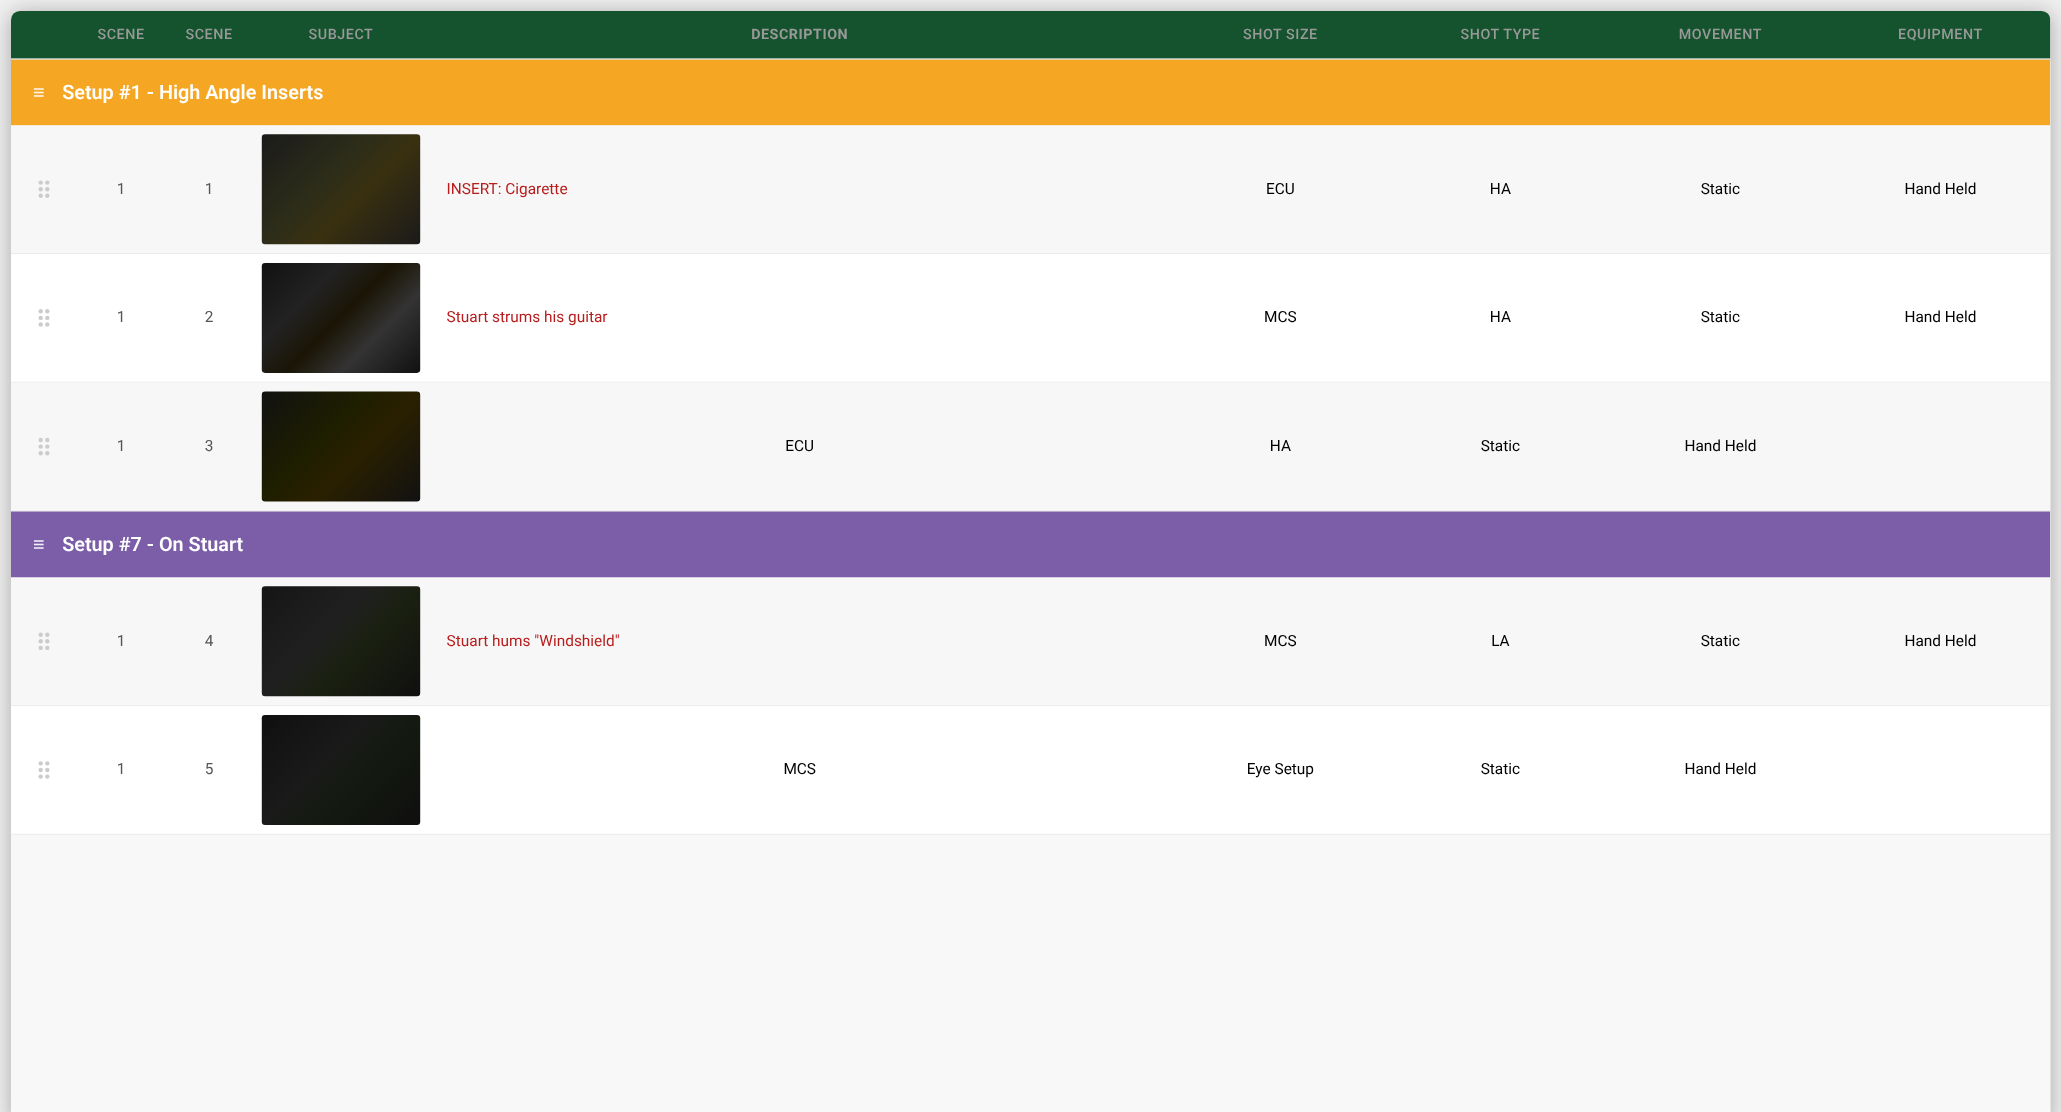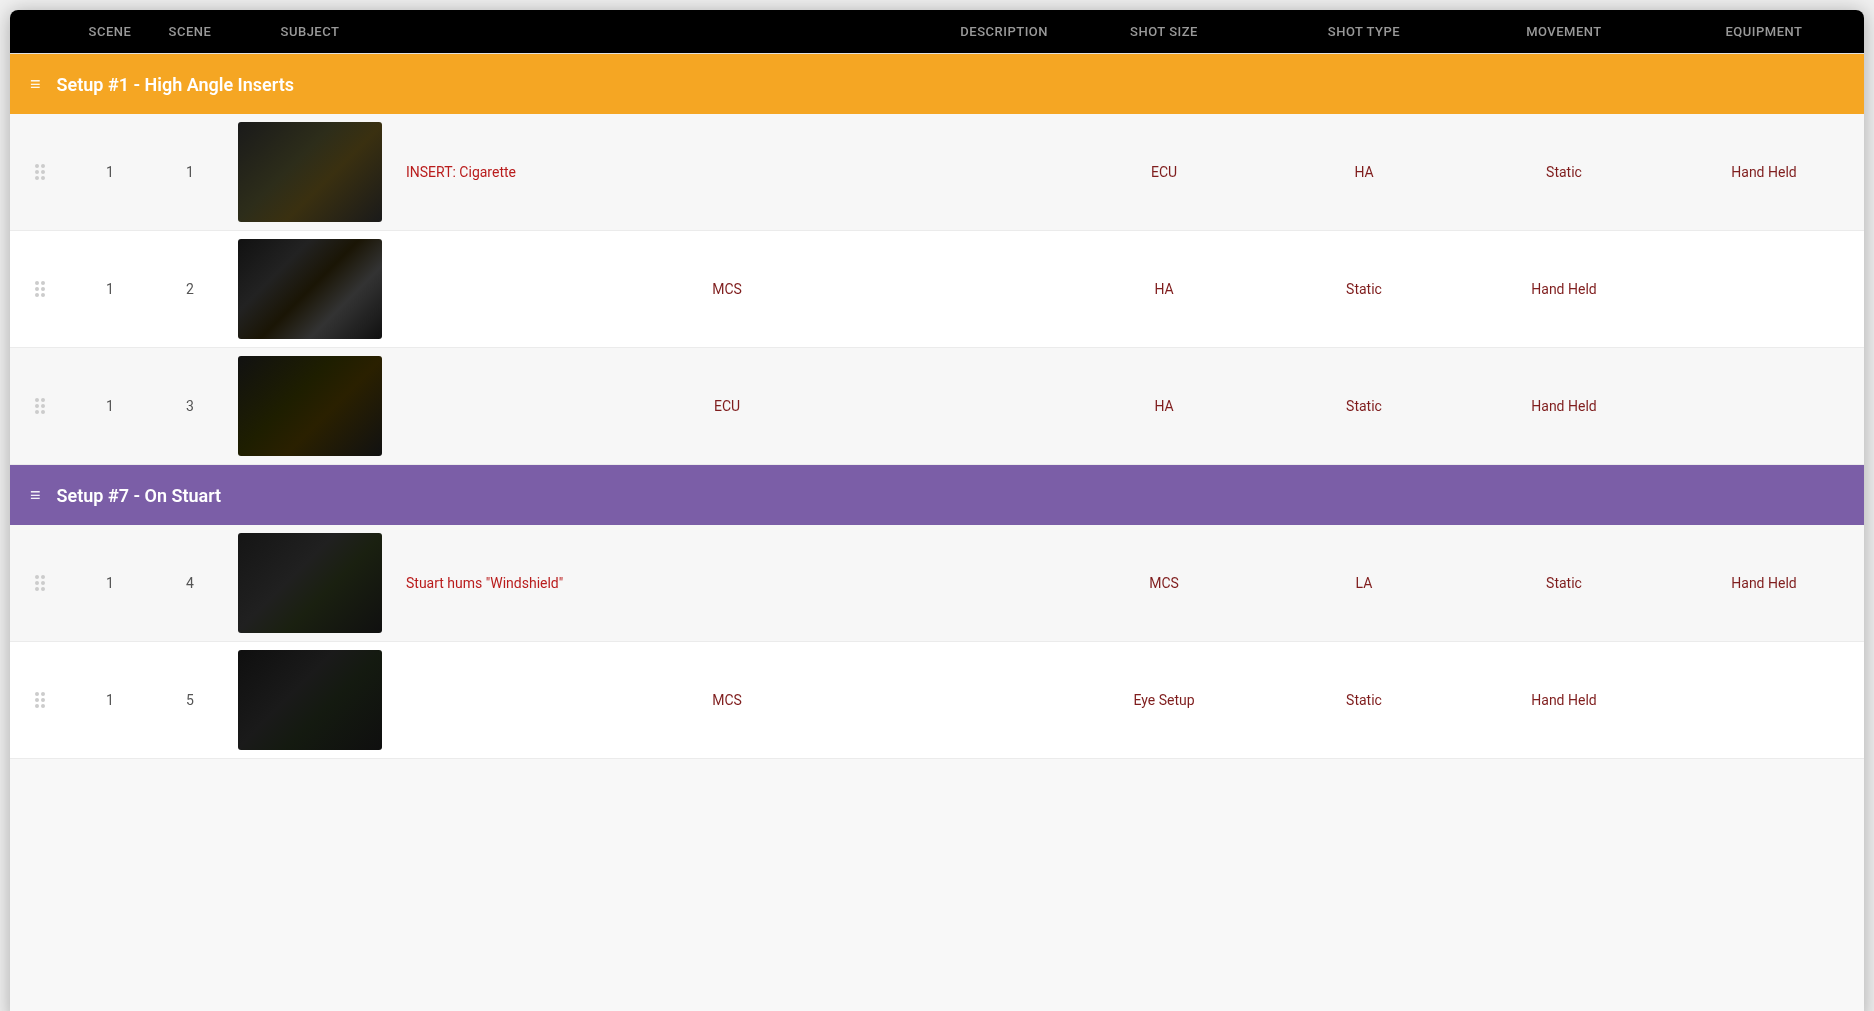--- a/index.html
+++ b/index.html
@@ -18,35 +18,36 @@
       background: #ffffff;
       border-radius: 8px;
       overflow: hidden;
       box-shadow: 0 2px 20px rgba(0,0,0,0.3);
       display: flex;
       flex-direction: column;
     }
     .header-row {
       display: grid;
       grid-template-columns: 60px 80px 80px 160px 1fr 200px 200px 200px 200px;
-      background: #000000;
+      background: #14532d;
       border-bottom: 1px solid #e0e0e0;
       padding: 10px 0;
       color: #999;
       font-size: 13px;
       font-weight: 500;
       letter-spacing: 0.5px;
     }
     .header-row .col {
       text-align: center;
       padding: 4px 8px;
     }
     .header-row .col-desc {
-      text-align: right;
+      text-align: center;
       padding: 4px 16px;
+      font-weight: bold;
     }
     .content-area {
       flex: 1;
       overflow-y: auto;
       background: #f8f8f8;
     }
     .setup-header {
       display: flex;
       align-items: center;
       padding: 0 20px;
@@ -121,21 +122,21 @@
       font-size: 14px;
       padding: 0 8px;
     }
     .col-desc-text {
       color: #b91c1c;
       font-size: 14px;
       padding: 0 16px;
     }
     .col-subtle {
       text-align: center;
-      color: #7f1d1d;
+      color: #000000;
       font-size: 14px;
       padding: 0 8px;
     }
   </style>
 </head>
 <body>
 
 <div class="app-container">
 
   <div class="header-row">
@@ -186,20 +187,21 @@
             <circle cx="11" cy="10" r="2"></circle>
           <circle cx="5" cy="16" r="2"></circle>
             <circle cx="11" cy="16" r="2"></circle>
         </svg>
       </div>
       <div class="shot-number col-text">1</div>
       <div class="shot-number col-text">2</div>
       <div class="shot-thumbnail-cell">
         <div class="thumbnail-img thumb-2"></div>
       </div>
+      <div class="col-desc-text">Stuart strums his guitar</div>
       <div class="col-subtle">MCS</div>
       <div class="col-subtle">HA</div>
       <div class="col-subtle">Static</div>
       <div class="col-subtle">Hand Held</div>
     </div>
       <div class="shot-row">
       <div class="drag-handle">
         <svg width="16" height="20" viewBox="0 0 16 20" fill="#ccc">
           <circle cx="5" cy="4" r="2"></circle>
             <circle cx="11" cy="4" r="2"></circle>

